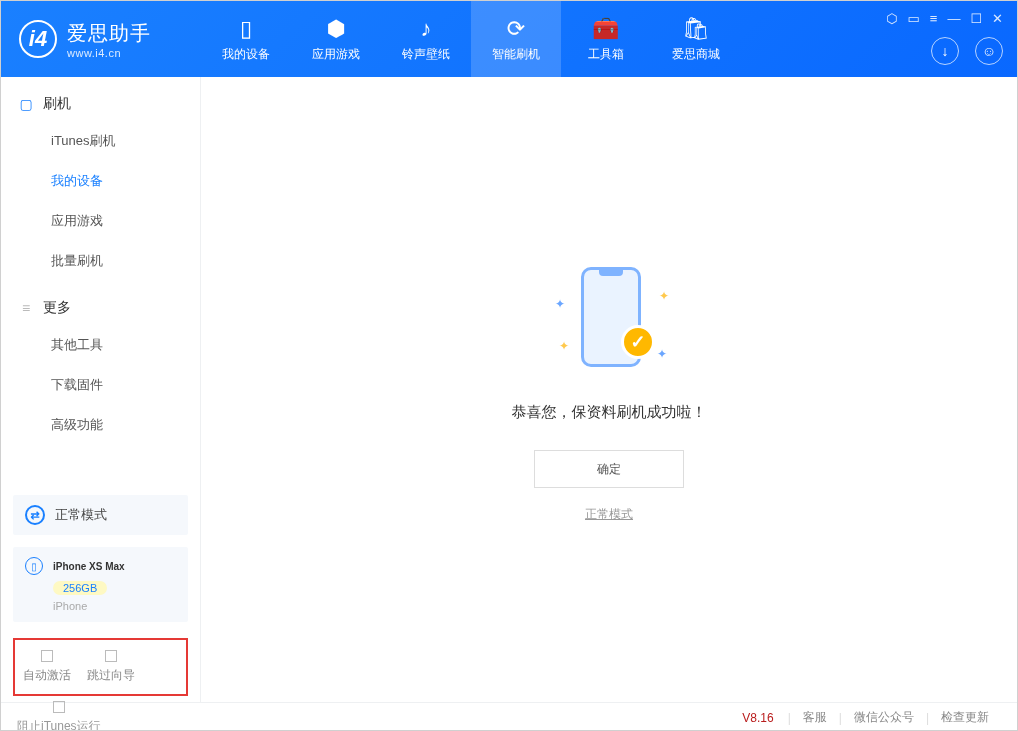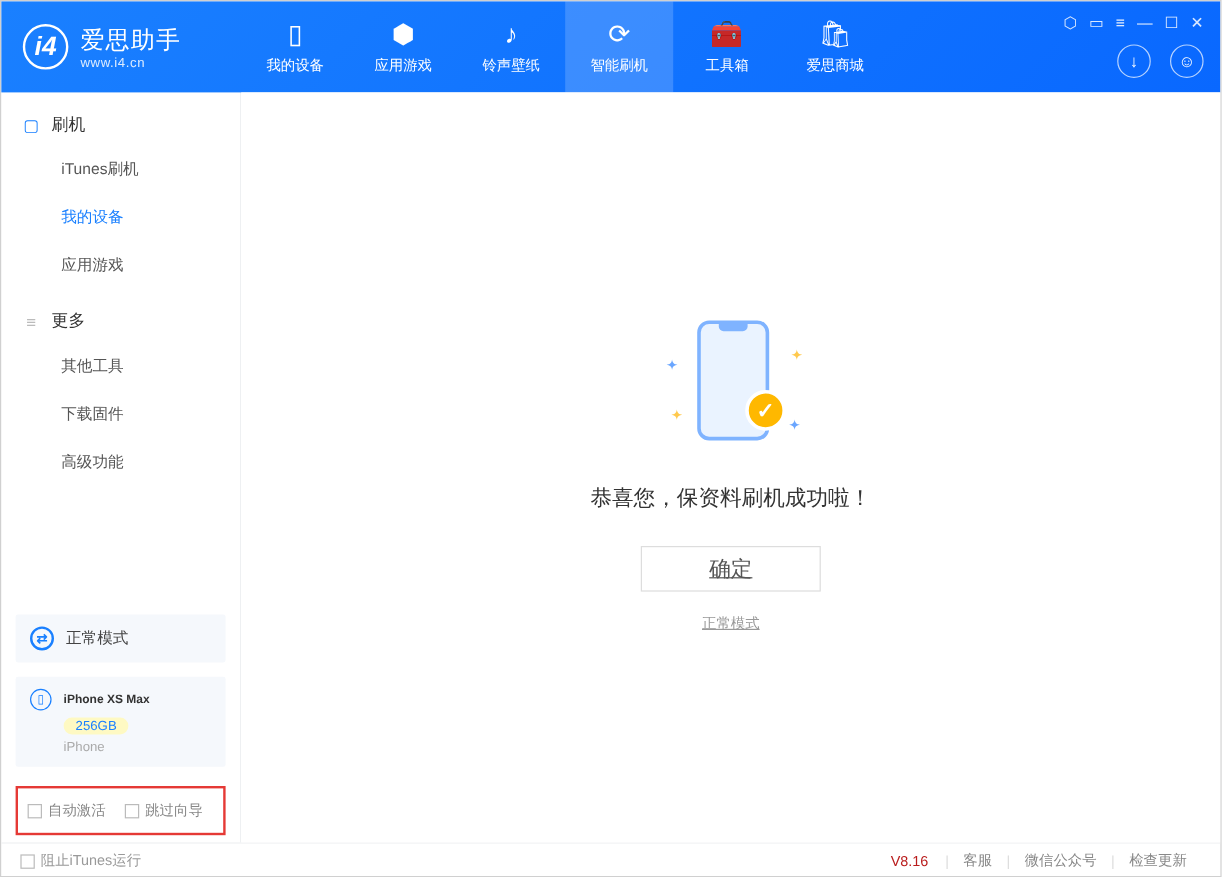--- a/index.html
+++ b/index.html
@@ -35,34 +35,34 @@
 .mode-box, .device-box { margin: 6px 12px; background: #f5f8fc; border-radius: 2px; padding: 10px 12px; }
 .mode-box { display: flex; align-items: center; gap: 10px; font-size: 13px; color: #444; }
 .mode-icon { width: 20px; height: 20px; border: 2px solid #1a80ff; border-radius: 50%; display: inline-flex; align-items: center; justify-content: center; color: #1a80ff; font-size: 11px; font-weight: bold; }
 .device-box .dev-row { display: flex; align-items: center; gap: 10px; }
 .device-box .dev-name { font-size: 10px; font-weight: 600; color: #333; }
 .dev-icon { width: 18px; height: 18px; border: 1.5px solid #1a80ff; border-radius: 50%; display: inline-flex; align-items: center; justify-content: center; font-size: 10px; color: #1a80ff; }
 .dev-badge { display: inline-block; margin-top: 6px; margin-left: 28px; background: #fef9c3; color: #1a80ff; border-radius: 10px; padding: 1px 10px; font-size: 11px; }
 .dev-type { margin-top: 4px; margin-left: 28px; font-size: 11px; color: #aaa; }
 
 .highlight-box { margin: 10px 12px 6px 12px; border: 2px solid #e53935; padding: 10px 8px; display: flex; gap: 16px; font-size: 12px; color: #888; }
-.chk { display: flex; align-items: center; gap: 5px; cursor: pointer; }
+.chk { display: flex; align-items: center; gap: 5px; cursor: pointer; flex-direction: column; }
 .chk .box { width: 12px; height: 12px; border: 1px solid #bbb; display: inline-block; }
 
 
 .success-wrap { display: flex; flex-direction: column; align-items: center; padding-top: 190px; }
 .phone-illus { position: relative; width: 140px; height: 110px; margin-bottom: 26px; }
 .phone-body { position: absolute; left: 42px; top: 0; width: 60px; height: 100px; border: 3px solid #7fb3ff; border-radius: 10px; background: #eaf3ff; }
 .phone-notch { position: absolute; left: 60px; top: 3px; width: 24px; height: 6px; background: #7fb3ff; border-radius: 0 0 4px 4px; }
 .check-circle { position: absolute; left: 82px; top: 58px; width: 34px; height: 34px; background: #ffb800; border-radius: 50%; display: flex; align-items: center; justify-content: center; color: #fff; font-size: 18px; font-weight: bold; border: 3px solid #fff; }
 .spark { position: absolute; color: #6aa6ff; font-size: 12px; }
 .spark.s1 { left: 16px; top: 30px; } .spark.s2 { left: 120px; top: 22px; color: #ffc94d; }
 .spark.s3 { left: 20px; top: 72px; color: #ffc94d; } .spark.s4 { left: 118px; top: 80px; }
-.success-text { font-size: 18px; color: #333; margin-bottom: 28px; }
-.ok-btn { width: 150px; height: 38px; border: 1px solid #ddd; background: #fff; font-size: 18px; color: #555; cursor: pointer; margin-bottom: 18px; text-decoration: underline; }
+.success-text { font-size: 15px; color: #333; margin-bottom: 28px; }
+.ok-btn { width: 150px; height: 38px; border: 1px solid #ddd; background: #fff; font-size: 12px; color: #555; cursor: pointer; margin-bottom: 18px; }
 .log-link { font-size: 12px; color: #999; cursor: pointer; text-decoration: underline; }
 
 
 .footer { height: 30px; border-top: 1px solid #eef0f2; display: flex; align-items: center; padding: 0 16px; font-size: 12px; color: #999; justify-content: space-between; }
 .footer .chk { color: #999; }
 .footer-spacer { flex: 1; }
 .footer .ver { color: #b91c1c; margin-right: 14px; }
 .footer .flink { color: #888; padding: 0 12px; cursor: pointer; }
 .footer .sep { color: #ddd; }
 </style>
@@ -119,20 +119,21 @@
 
 <div class="body">
   <div class="sidebar">
     <div class="side-section-title">
       <span class="sicon" style="color:#1a80ff">▢</span>
       <span>刷机</span>
     </div>
     <div class="side-item">iTunes刷机</div>
     <div class="side-item active">我的设备</div>
     <div class="side-item">应用游戏</div>
+    <div class="side-item">批量刷机</div>
 
     <div class="side-section-title">
       <span class="sicon" style="color:#bbb">≡</span>
       <span>更多</span>
     </div>
     <div class="side-item">其他工具</div>
     <div class="side-item">下载固件</div>
     <div class="side-item">高级功能</div>
 
     <div class="sidebar-spacer"></div>

